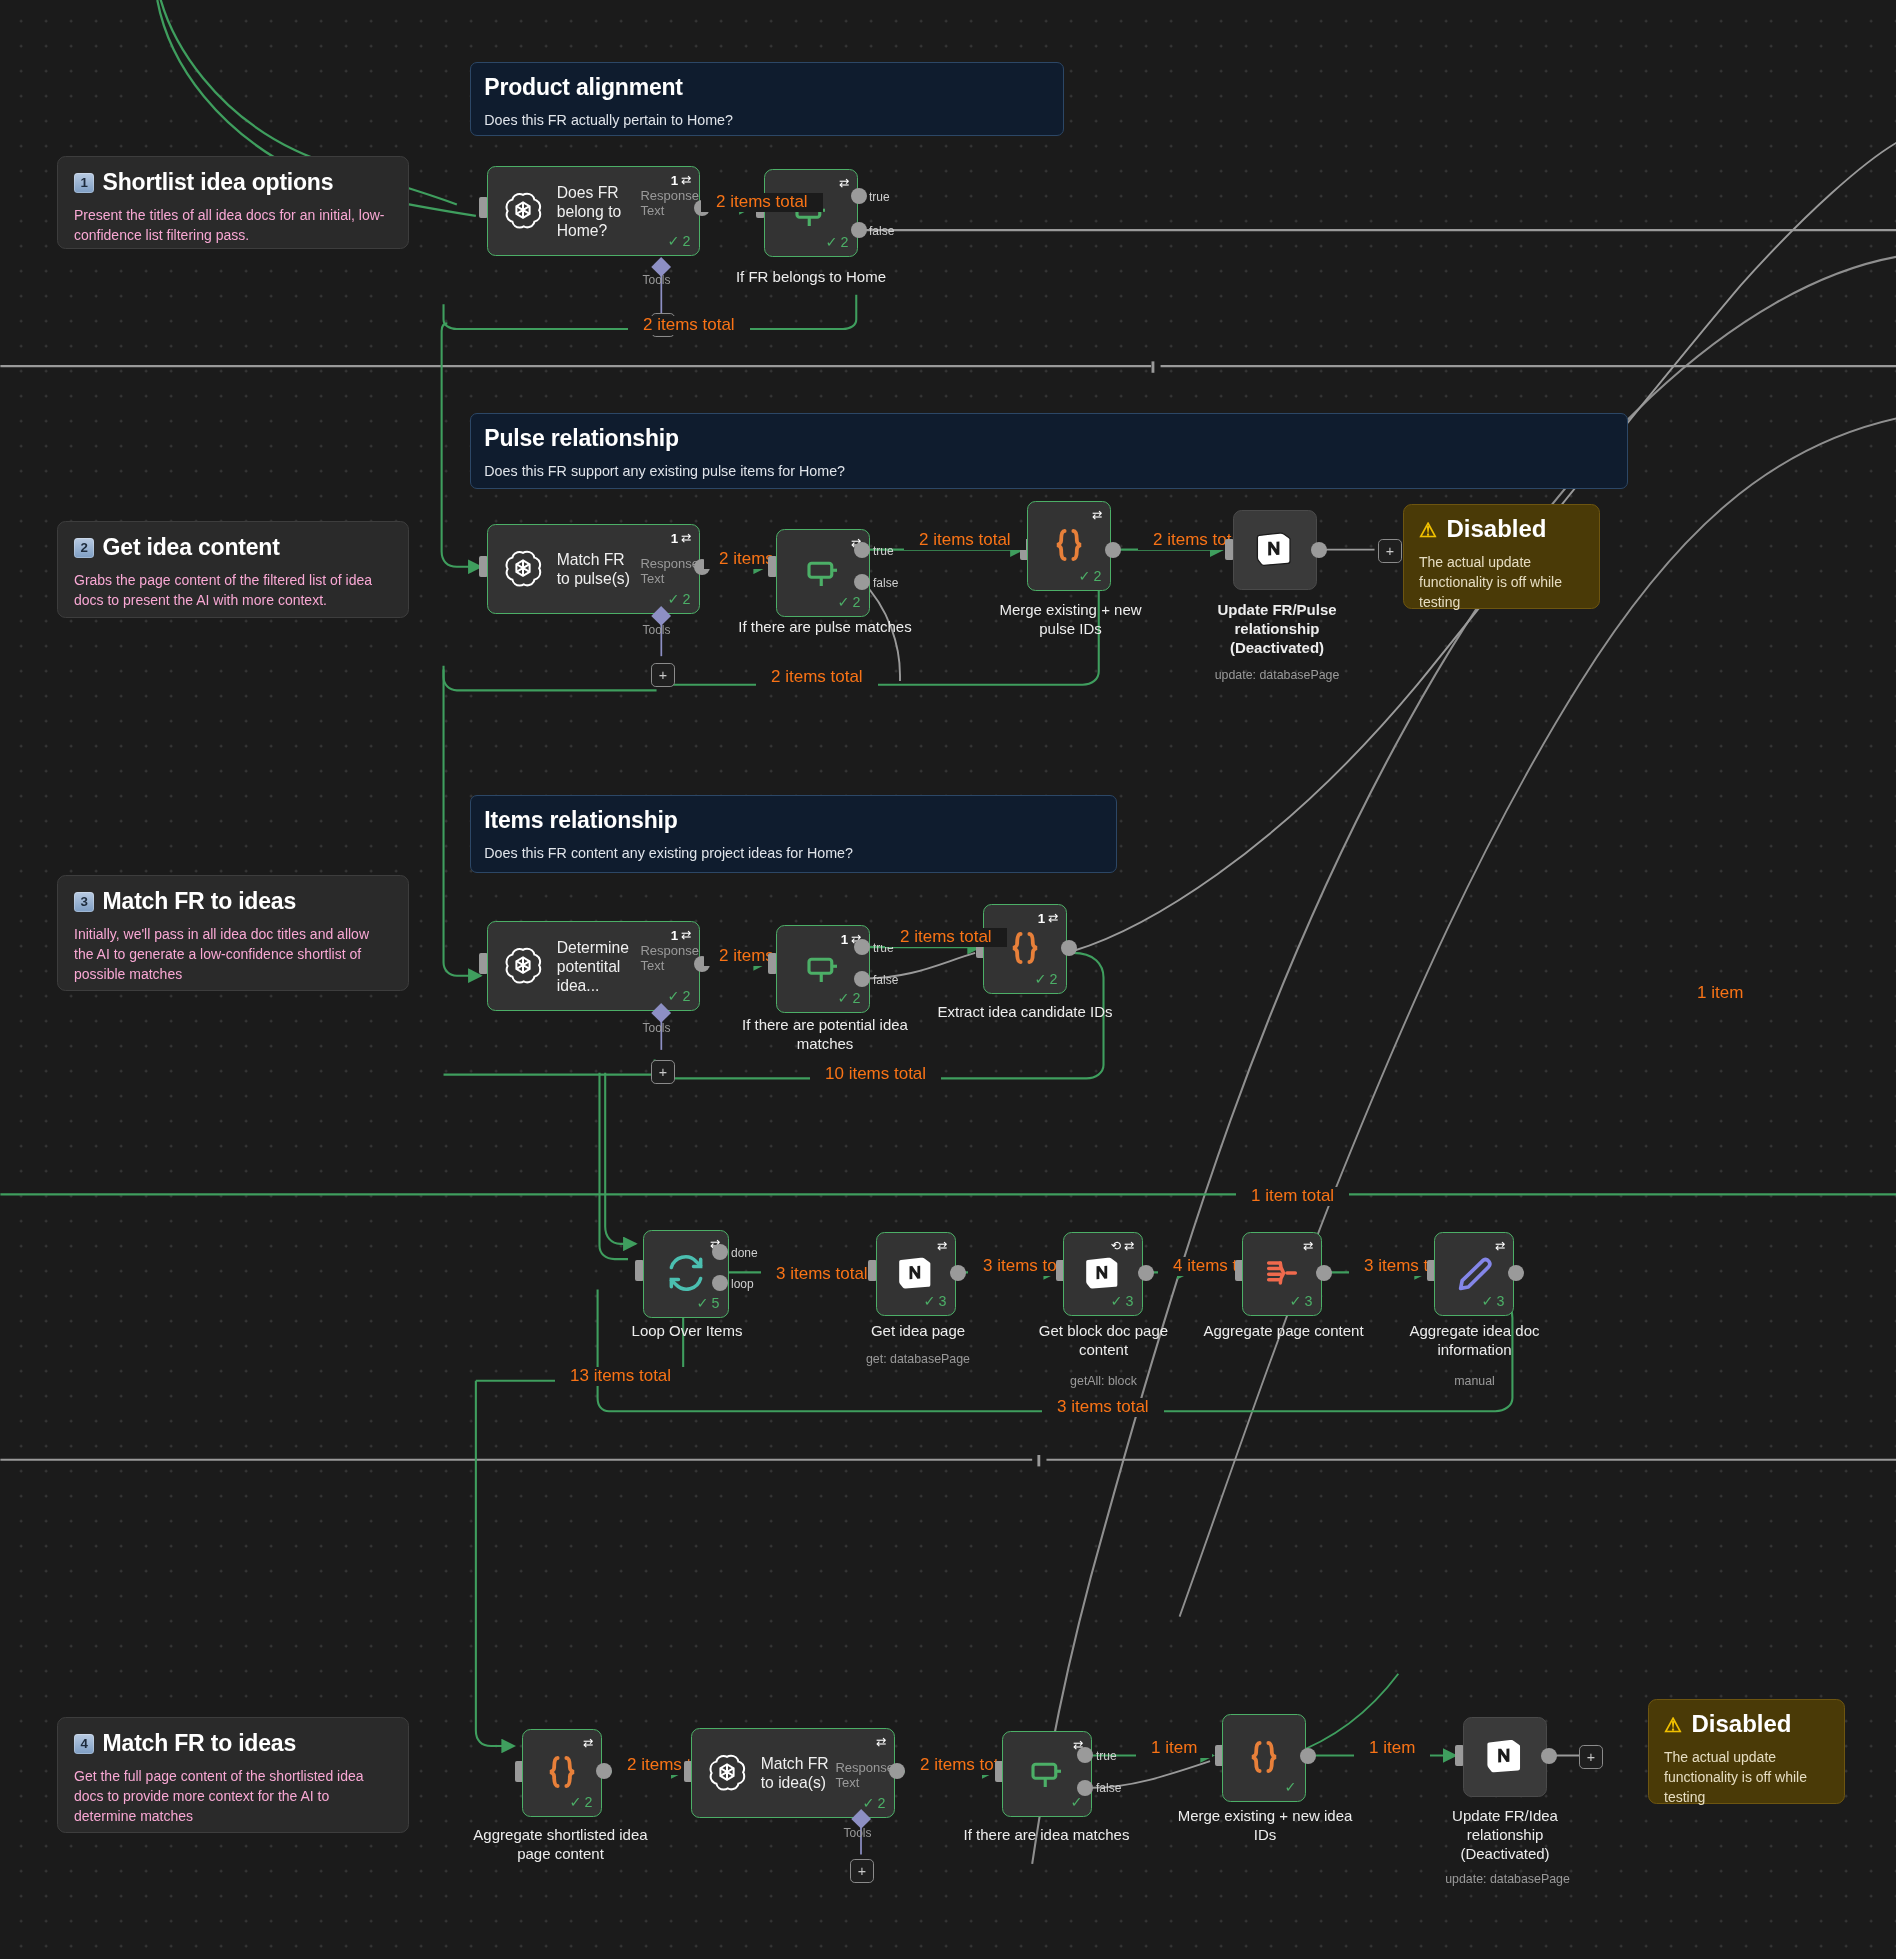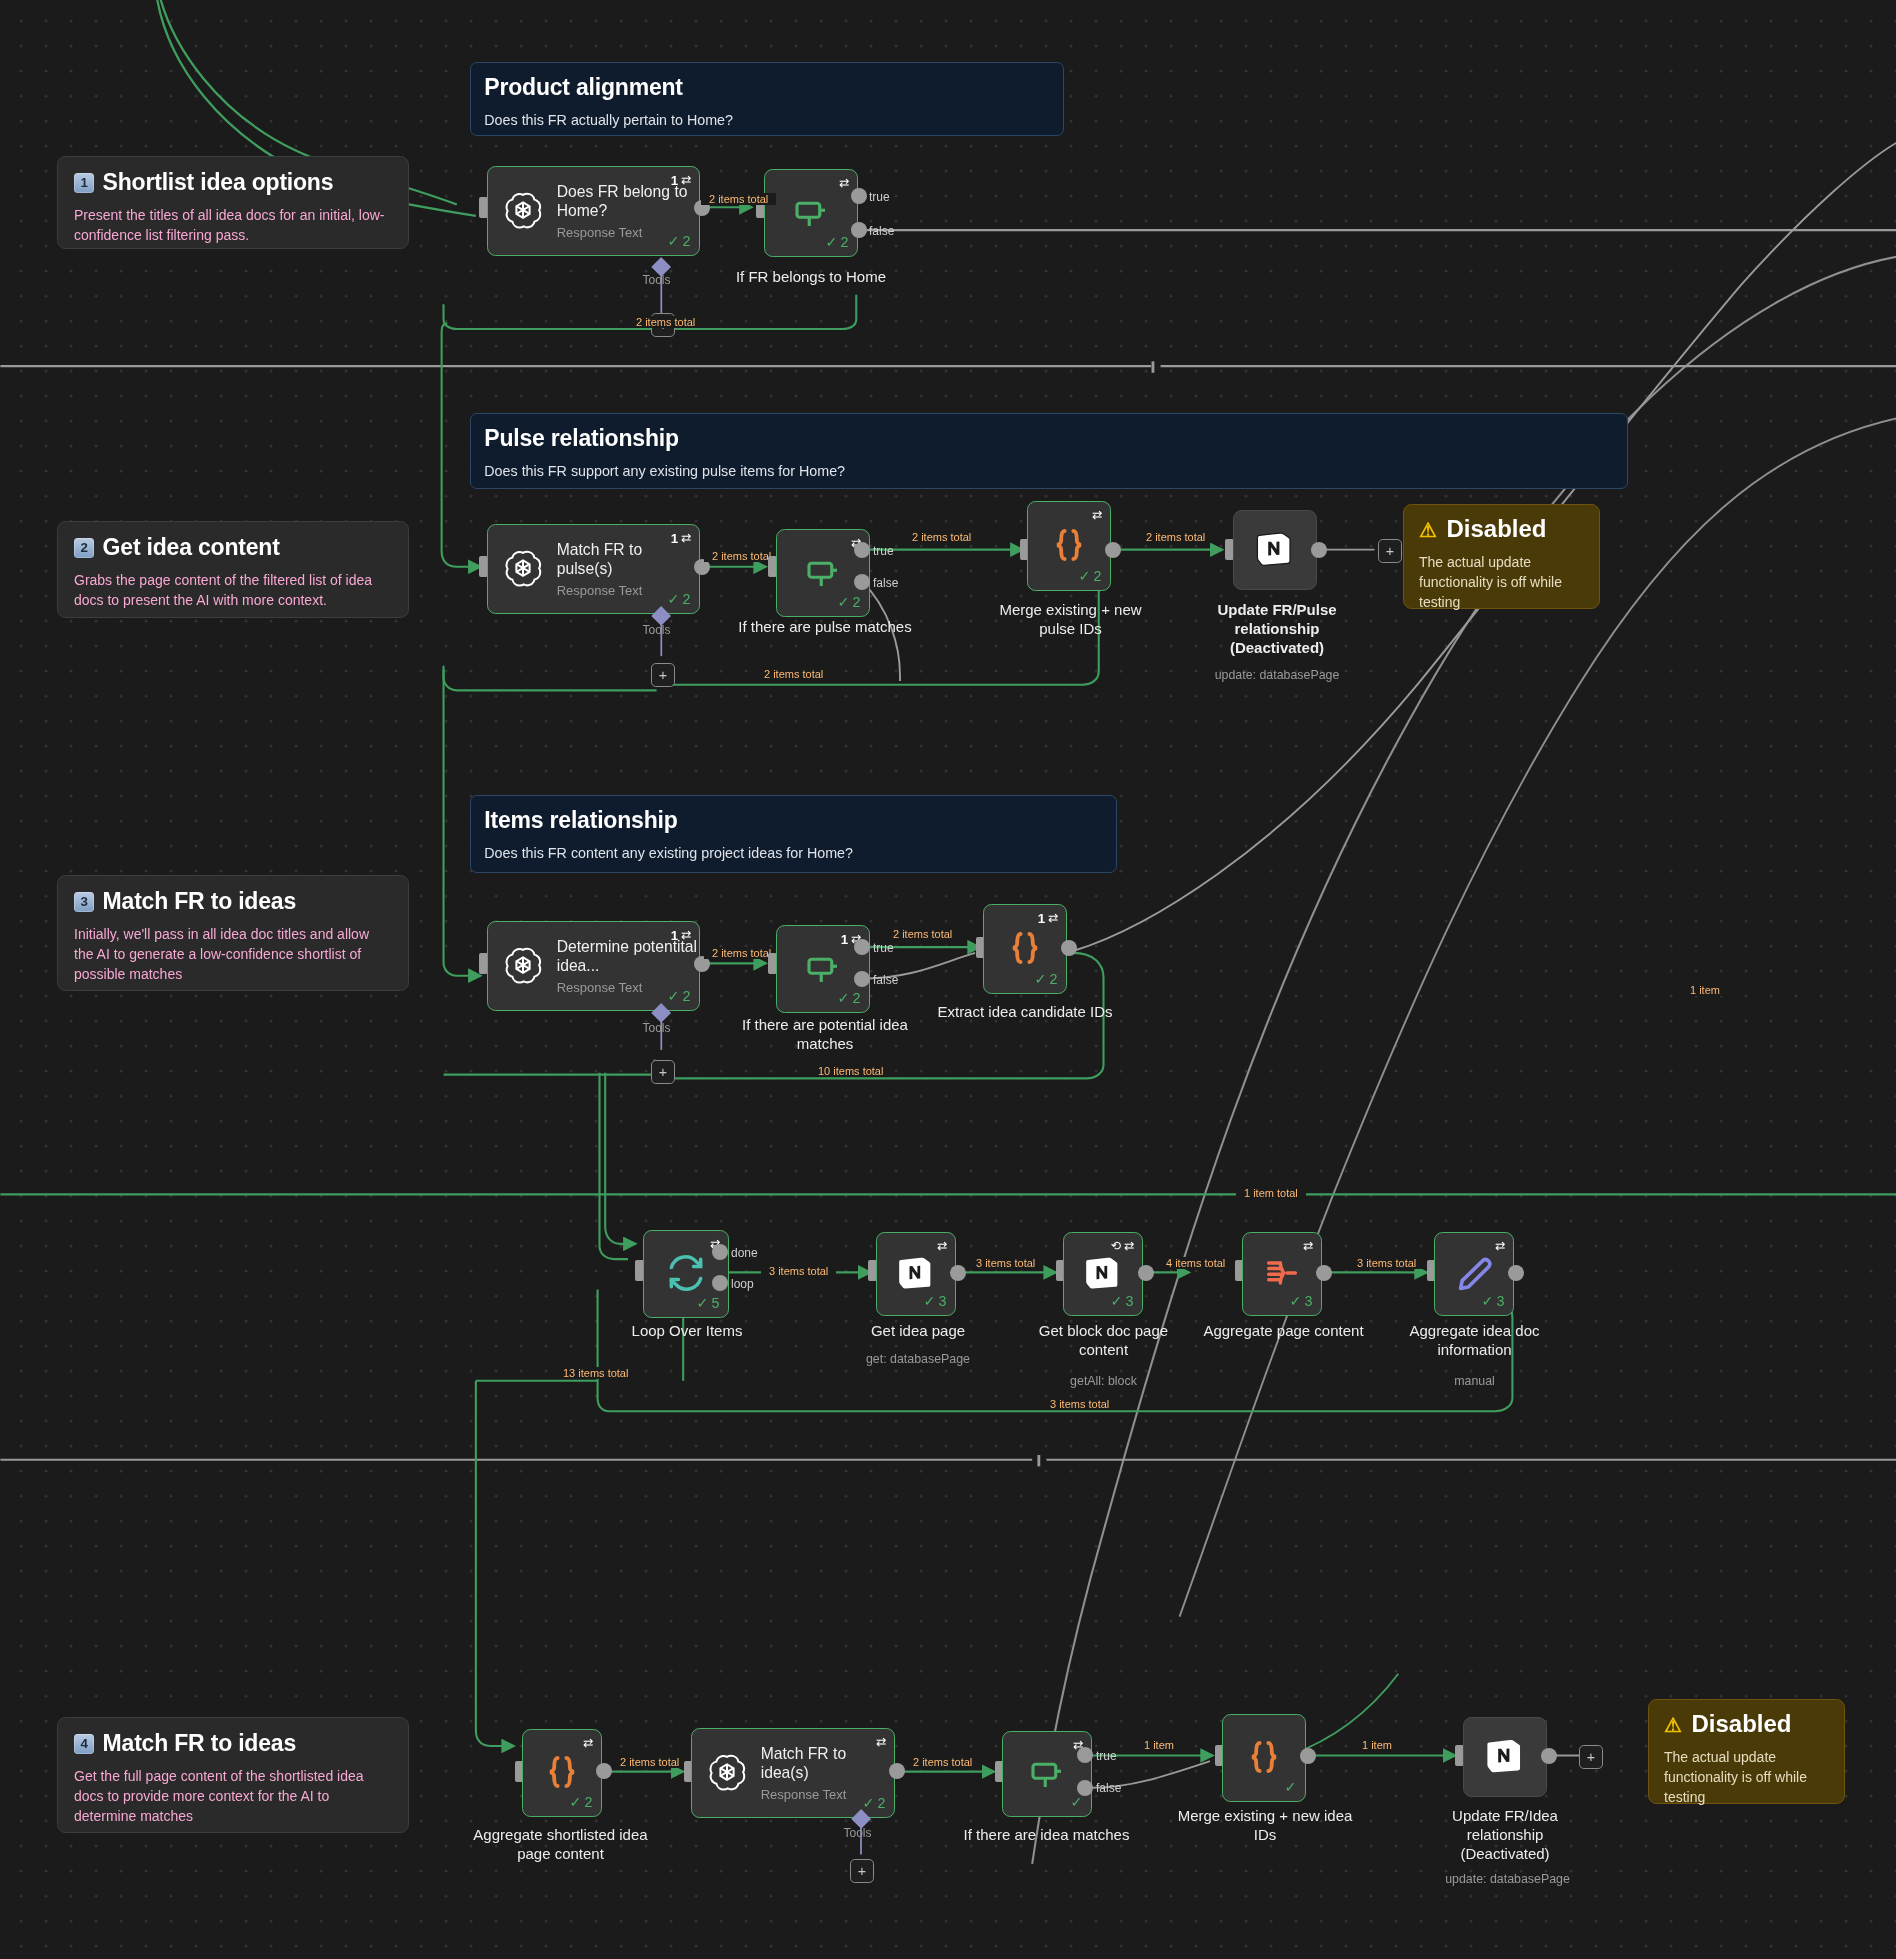--- a/index.html
+++ b/index.html
@@ -86,21 +86,21 @@
     position:absolute;
     box-sizing:border-box;
     background:#333333;
     border:1.4px solid #4caf67;
     border-radius:8.6px;
     display:flex;align-items:center;
   }
   .node.plain{border-color:#4a4a4a;background:#3a3a3a;}
   .node.sq{justify-content:center;}
   .node .ic{display:flex;align-items:center;justify-content:center;}
-  .node .txt{display:flex;flex-direction:column;justify-content:center;}
+  .node .txt{display:flex;flex-direction:row;justify-content:center;}
   .node .n-title{font-size:15.7px;color:#f0f0f0;line-height:1.21;}
   .node .n-sub{font-size:13px;color:#9a9a9a;margin-top:5.7px;}
   .badge-run{
     position:absolute;right:7.6px;top:6.7px;display:flex;align-items:center;gap:2.9px;
     font-size:13.3px;color:#ffffff;font-weight:700;line-height:1;
   }
   .badge-run .loopico{font-size:12.4px;font-weight:400;}
   .badge-ok{
     position:absolute;right:8.6px;bottom:6.7px;
     font-size:14.3px;color:#4caf67;line-height:1;display:flex;align-items:center;gap:2.9px;
@@ -116,22 +116,22 @@
   .in-port{position:absolute;width:8.6px;height:21px;border-radius:1.9px;background:#9a9a9a;}
   .out-port{position:absolute;width:16px;height:16px;border-radius:50%;background:#9a9a9a;}
   .tool-diamond{position:absolute;width:14.3px;height:14.3px;background:#8d8fc4;transform:rotate(45deg);}
   .tool-label{position:absolute;font-size:12px;color:#9a9a9a;text-align:center;}
   .plus-box{
     position:absolute;width:22px;height:22px;border:1.3px solid #8b8b8b;border-radius:4.8px;
     display:flex;align-items:center;justify-content:center;color:#c9c9c9;font-size:14.3px;
     line-height:1;background:#1f1f1f;
   }
   .edge-label{
-    position:absolute;font-size:11px;color:#fdba74;white-space:nowrap;
-    background:#1b1b1b;padding:0 8px;line-height:1.1;
+    position:absolute;font-size:17px;color:#f97316;white-space:nowrap;
+    background:#1b1b1b;padding:0 15px;line-height:1.1;
   }
   .port-tag{position:absolute;font-size:12px;color:#cfcfcf;white-space:nowrap;}
 </style>
 </head>
 <body>
 
 <div id="canvas">
 
   <svg class="layer edges" viewBox="0 0 1994 2060" width="1897" height="1959">
     <defs>

